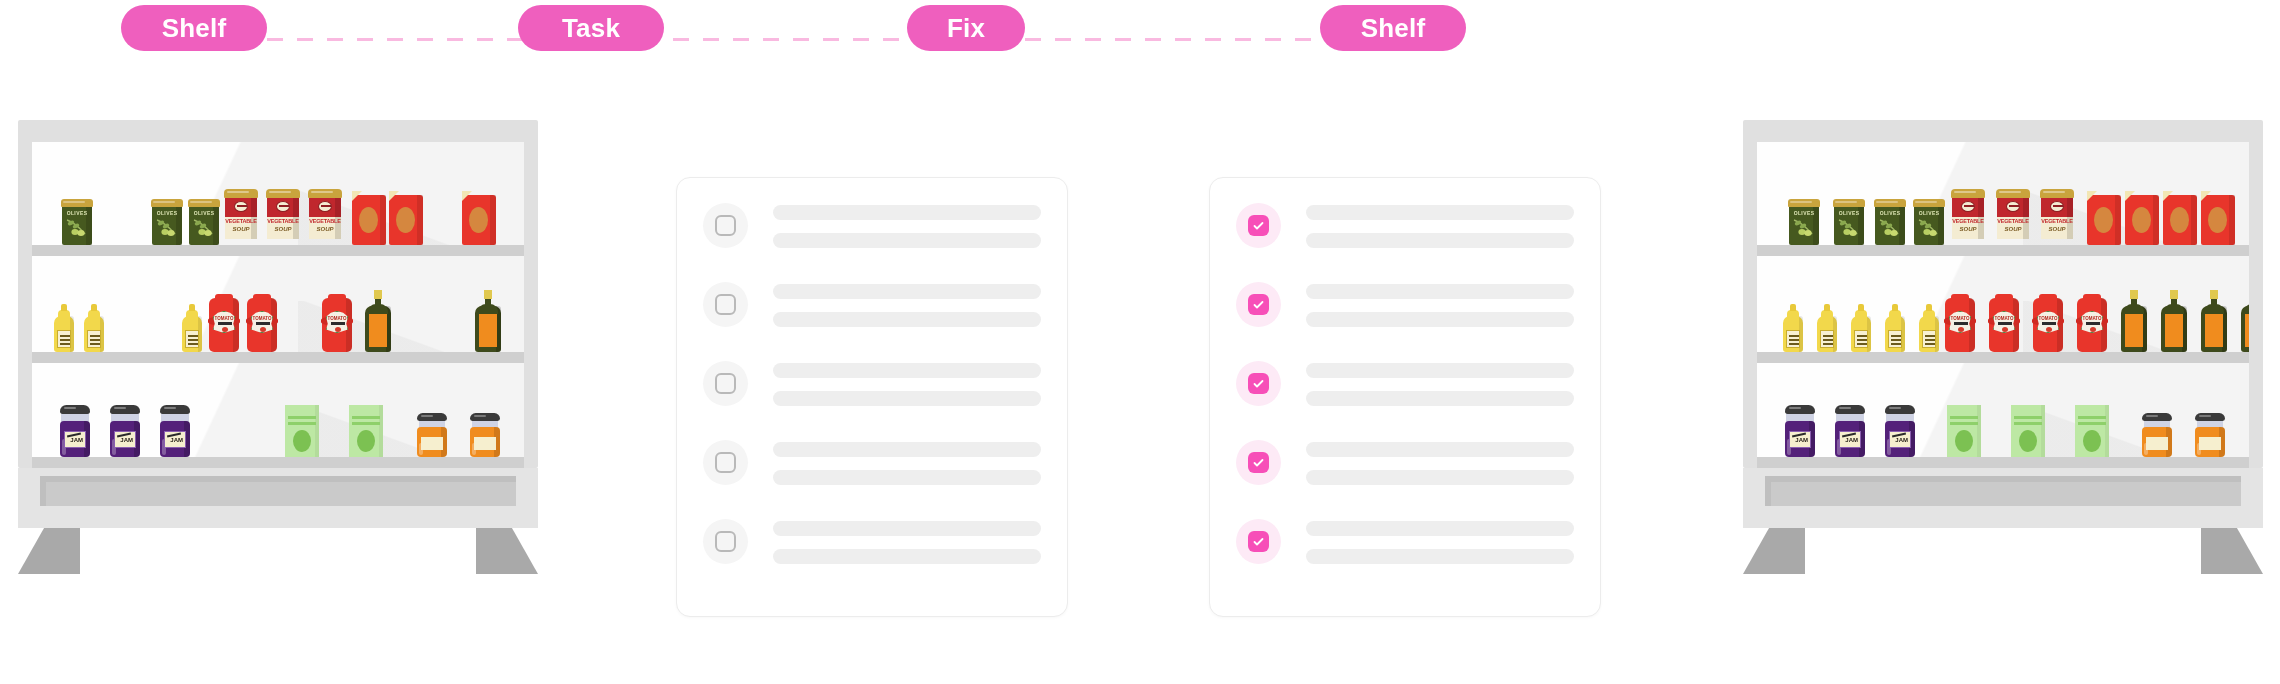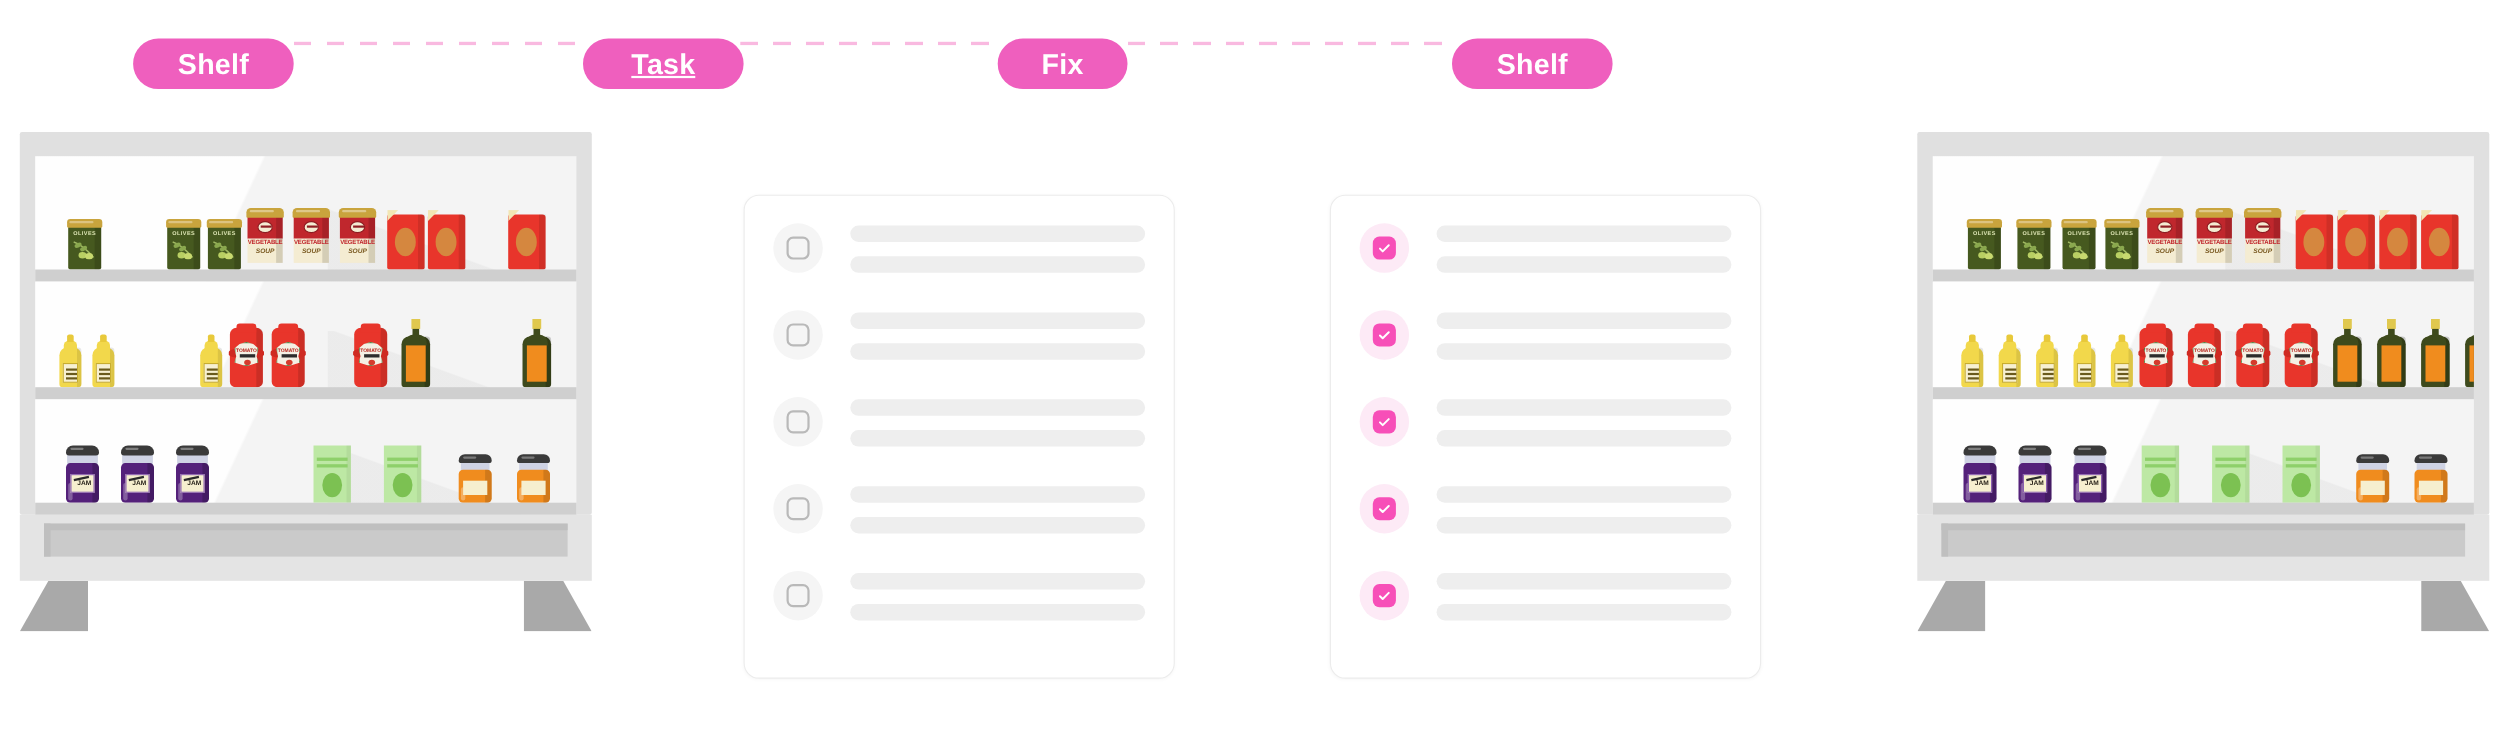--- a/index.html
+++ b/index.html
@@ -19,21 +19,20 @@
       #f9b9e0 0px, #f9b9e0 16px, rgba(255,255,255,0) 16px, rgba(255,255,255,0) 30px);
   }
   .pill {
     position: absolute; top: 5px; height: 46px;
     border-radius: 23px;
     background: #ef5fbe;
     color: #ffffff;
     display: flex; align-items: center; justify-content: center;
     font-size: 26px; font-weight: bold; letter-spacing: .2px;
     white-space: nowrap;
-    margin-top: 30px;
   }
 
   
   .shelf-unit { position: absolute; }
   .shelf-frame {
     position: absolute; left: 0; top: 0;
     width: 100%; height: 348px;
     background: #e0e0e0;
     border-radius: 2px;
   }
@@ -386,21 +385,21 @@
 
 <div id="stage">
 
   <div id="flow-track">
       <div class="dash-line" style="left: 267px; width: 260px;"></div>
       <div class="dash-line" style="left: 673px; width: 234px;"></div>
       <div class="dash-line" style="left: 1025px; width: 295px;"></div>
       <div class="pill" style="left: 121px; width: 146px; background: rgb(239, 95, 190); color: rgb(255, 255, 255);">
         <span>Shelf</span>
       </div>
-      <div class="pill" style="left: 530px; width: 146px; background: rgb(239, 95, 190); color: rgb(255, 255, 255); text-decoration: underline;">
+      <div class="pill" style="left: 518px; width: 146px; background: rgb(239, 95, 190); color: rgb(255, 255, 255);">
         <span>Task</span>
       </div>
       <div class="pill" style="left: 907px; width: 118px; background: rgb(239, 95, 190); color: rgb(255, 255, 255);">
         <span>Fix</span>
       </div>
       <div class="pill" style="left: 1320px; width: 146px; background: rgb(239, 95, 190); color: rgb(255, 255, 255);">
         <span>Shelf</span>
       </div>
     </div>
 

